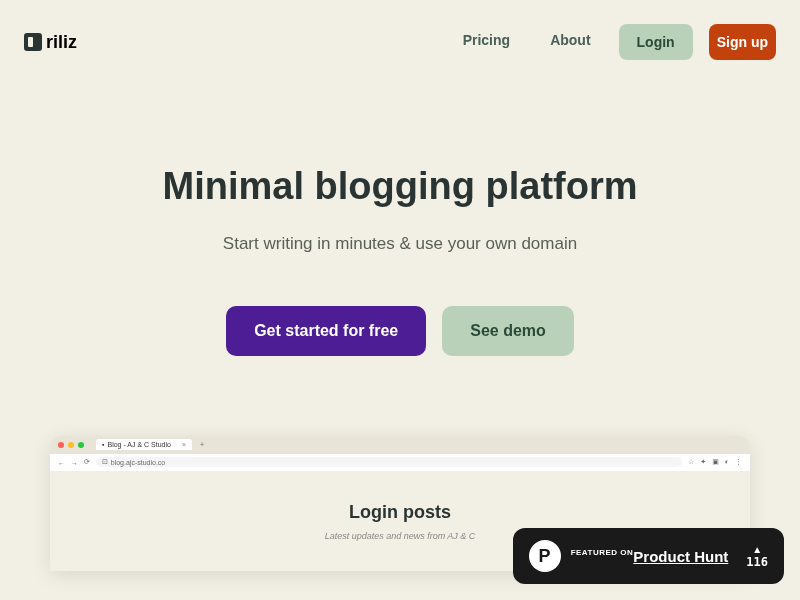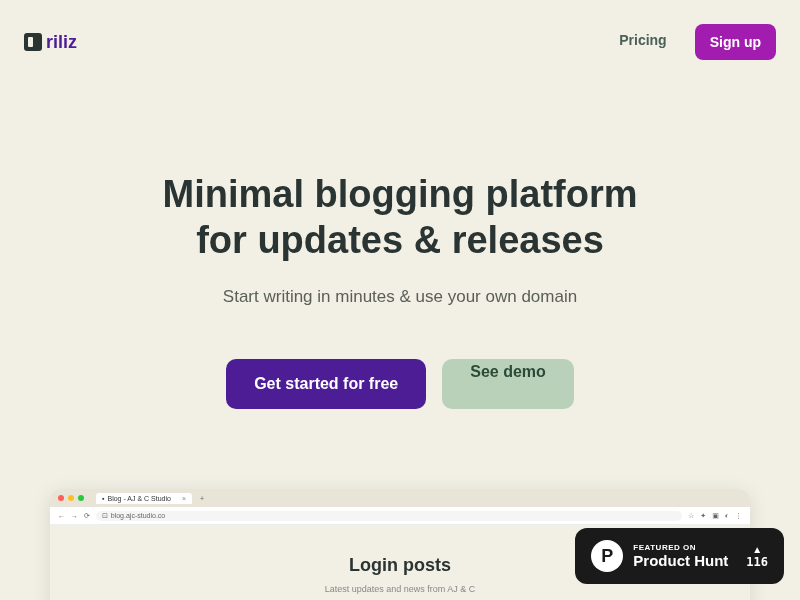--- a/index.html
+++ b/index.html
@@ -14,21 +14,21 @@
     .header {
       display: flex;
       justify-content: space-between;
       align-items: center;
       padding: 24px;
     }
     .logo {
       display: flex;
       align-items: center;
       gap: 4px;
-      color: #4c1d95;
+      color: #000000;
       font-weight: 700;
       font-size: 18px;
     }
     .logo-icon {
       width: 18px;
       height: 18px;
       background: #2a3533;
       border-radius: 3px;
       position: relative;
     }
@@ -57,39 +57,38 @@
     .btn-login {
       background: #b9d1b9;
       color: #2a4a3a;
       padding: 10px 18px;
       border-radius: 8px;
       font-weight: 600;
       font-size: 14px;
       cursor: pointer;
     }
     .btn-signup {
-      background: #a21caf;
+      background: #c2410c;
       color: #fff;
-      padding: 10px 15px;
+      padding: 10px 8px;
       border-radius: 8px;
       font-weight: 600;
       font-size: 14px;
       cursor: pointer;
     }
     .hero {
       text-align: center;
       padding: 80px 40px 40px;
     }
     .hero-title {
       font-size: 38px;
       font-weight: 800;
       color: #2a3533;
       line-height: 1.2;
       margin-bottom: 24px;
-      margin-top: 8px;
     }
     .hero-subtitle {
       font-size: 17px;
       color: #5a6058;
       margin-bottom: 52px;
     }
     .hero-buttons {
       display: flex;
       justify-content: center;
       gap: 16px;
@@ -99,21 +98,21 @@
       color: #fff;
       padding: 16px 28px;
       border-radius: 10px;
       font-weight: 600;
       font-size: 16px;
       cursor: pointer;
     }
     .btn-secondary {
       background: #b9d1b9;
       color: #2a4a3a;
-      padding: 4px 28px;
+      padding: 16px 28px;
       border-radius: 10px;
       font-weight: 600;
       font-size: 16px;
       cursor: pointer;
     }
     .browser-mockup {
       width: 700px;
       margin: 40px auto 0;
       background: #fff;
       border-radius: 10px 10px 0 0;
@@ -173,20 +172,21 @@
     }
     .blog-title {
       font-size: 18px;
       font-weight: 700;
       color: #2a3533;
       margin-bottom: 8px;
     }
     .blog-subtitle {
       font-size: 9px;
       color: #888;
+      font-style: italic;
     }
     .ph-badge {
       position: absolute;
       bottom: 16px;
       right: 16px;
       background: #1a1a1a;
       border-radius: 12px;
       padding: 12px 16px;
       display: flex;
       align-items: center;
@@ -198,45 +198,46 @@
       height: 32px;
       background: #fff;
       border-radius: 50%;
       display: flex;
       align-items: center;
       justify-content: center;
       color: #1a1a1a;
       font-weight: 900;
       font-size: 18px;
     }
-    .ph-text { display: flex; flex-direction: column; }
+    .ph-text { display: flex; flex-direction: row; }
     .ph-featured { font-size: 8px; font-weight: 700; letter-spacing: 0.5px; }
-    .ph-name { font-size: 15px; font-weight: 800; }
+    .ph-name { font-size: 15px; font-weight: 800; text-decoration: underline; }
     .ph-count { display: flex; flex-direction: column; align-items: center; margin-left: 8px; }
     .ph-arrow { font-size: 10px; }
     .ph-num { font-size: 12px; font-weight: 700; font-family: monospace; }
   </style>
 </head>
 <body>
 
 <div class="header">
   <div class="logo">
     <div class="logo-icon"></div>
     <span>riliz</span>
   </div>
   <div class="nav">
     <div class="nav-link">Pricing</div>
+    <div class="nav-link">About</div>
+    <div class="btn-login">Login</div>
     <div class="btn-signup">Sign up</div>
   </div>
 </div>
 
 <div class="hero">
   <div class="hero-title">
     <div>Minimal blogging platform</div>
-    <div>for updates &amp; releases</div>
   </div>
   <div class="hero-subtitle">Start writing in minutes &amp; use your own domain</div>
   <div class="hero-buttons">
     <div class="btn-primary">Get started for free</div>
     <div class="btn-secondary">See demo</div>
   </div>
 </div>
 
 <div class="browser-mockup">
   <div class="browser-tabs">

